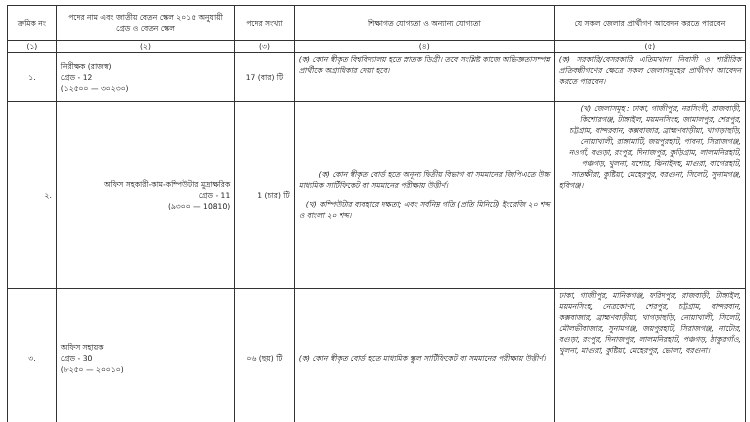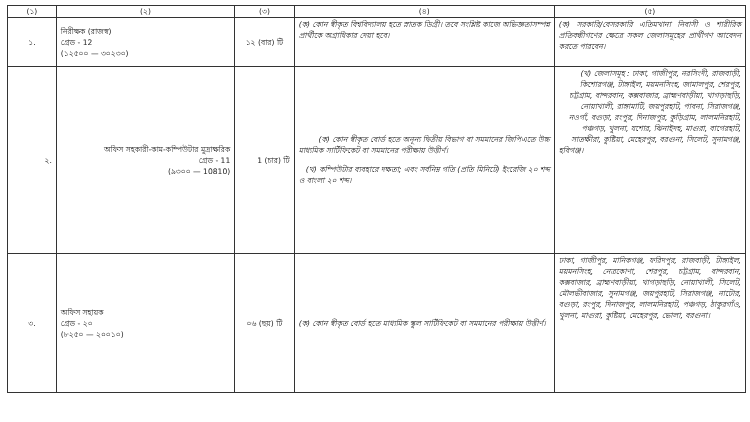--- a/index.html
+++ b/index.html
@@ -31,36 +31,43 @@
 
 <table>
   <colgroup>
     <col class="c1">
       <col class="c2">
       <col class="c3">
       <col class="c4">
       <col class="c5">
   </colgroup>
   <tbody>
+      <tr class="hdr">
+    <th class="c1">ক্রমিক নং</th>
+    <th class="c2">পদের নাম এবং জাতীয় বেতন স্কেল ২০১৫ অনুযায়ী গ্রেড ও বেতন স্কেল</th>
+    <th class="c3">পদের সংখ্যা</th>
+    <th class="c4">শিক্ষাগত যোগ্যতা ও অন্যান্য যোগ্যতা</th>
+    <th class="c5">যে সকল জেলার প্রার্থীগণ আবেদন করতে পারবেন</th>
+  </tr>
   <tr class="idx">
     <td>(১)</td>
     <td>(২)</td>
     <td>(৩)</td>
     <td>(৪)</td>
     <td>(৫)</td>
   </tr>
 
   <tr class="r1">
     <td class="c1">১.</td>
     <td class="c2">
       <span class="line">নিরীক্ষক (রাজস্ব)</span>
       <span class="line">গ্রেড - 12</span>
       <span class="line">(১২৫০০ — ৩০২৩০)</span>
     </td>
-    <td class="c3">১২ (বার) টি</td>
+    <td class="c3">17 (বার) টি</td>
     <td class="c4 just top">
       <p class="para">(ক) কোন স্বীকৃত বিশ্ববিদ্যালয় হতে স্নাতক ডিগ্রী। তবে সংশ্লিষ্ট কাজে অভিজ্ঞতাসম্পন্ন প্রার্থীকে অগ্রাধিকার দেয়া হবে।</p>
     </td>
     <td class="c5 just top">
       <p class="para">(ক) সরকারি/বেসরকারি এতিমখানা নিবাসী ও শারীরিক প্রতিবন্ধীগণের ক্ষেত্রে সকল জেলাসমূহের প্রার্থীগণ আবেদন করতে পারবেন।</p>
     </td>
   </tr>
 
   <tr class="r2">
     <td class="c1">২.</td>
@@ -76,21 +83,21 @@
     </td>
     <td class="c5 just top">
       <p class="para">(খ) জেলাসমূহ : ঢাকা, গাজীপুর, নরসিংদী, রাজবাড়ী, কিশোরগঞ্জ, টাঙ্গাইল, ময়মনসিংহ, জামালপুর, শেরপুর, চট্টগ্রাম, বান্দরবান, কক্সবাজার, ব্রাহ্মণবাড়ীয়া, খাগড়াছড়ি, নোয়াখালী, রাঙ্গামাটি, জয়পুরহাট, পাবনা, সিরাজগঞ্জ, নওগাঁ, বগুড়া, রংপুর, দিনাজপুর, কুড়িগ্রাম, লালমনিরহাট, পঞ্চগড়, খুলনা, যশোর, ঝিনাইদহ, মাগুরা, বাগেরহাট, সাতক্ষীরা, কুষ্টিয়া, মেহেরপুর, বরগুনা, সিলেট, সুনামগঞ্জ, হবিগঞ্জ।</p>
     </td>
   </tr>
 
   <tr class="r3">
     <td class="c1">৩.</td>
     <td class="c2">
       <span class="line">অফিস সহায়ক</span>
-      <span class="line">গ্রেড - ২০</span>
+      <span class="line">গ্রেড - 30</span>
       <span class="line">(৮২৫০ — ২০০১০)</span>
     </td>
     <td class="c3">০৬ (ছয়) টি</td>
     <td class="c4 just">
       <p class="para">(ক) কোন স্বীকৃত বোর্ড হতে মাধ্যমিক স্কুল সার্টিফিকেট বা সমমানের পরীক্ষায় উত্তীর্ণ।</p>
     </td>
     <td class="c5 just top">
       <p class="para">ঢাকা, গাজীপুর, মানিকগঞ্জ, ফরিদপুর, রাজবাড়ী, টাঙ্গাইল, ময়মনসিংহ, নেত্রকোণা, শেরপুর, চট্টগ্রাম, বান্দরবান, কক্সবাজার, ব্রাহ্মণবাড়ীয়া, খাগড়াছড়ি, নোয়াখালী, সিলেট, মৌলভীবাজার, সুনামগঞ্জ, জয়পুরহাট, সিরাজগঞ্জ, নাটোর, বগুড়া, রংপুর, দিনাজপুর, লালমনিরহাট, পঞ্চগড়, ঠাকুরগাঁও, খুলনা, মাগুরা, কুষ্টিয়া, মেহেরপুর, ভোলা, বরগুনা।</p>
     </td>
   </tr>

